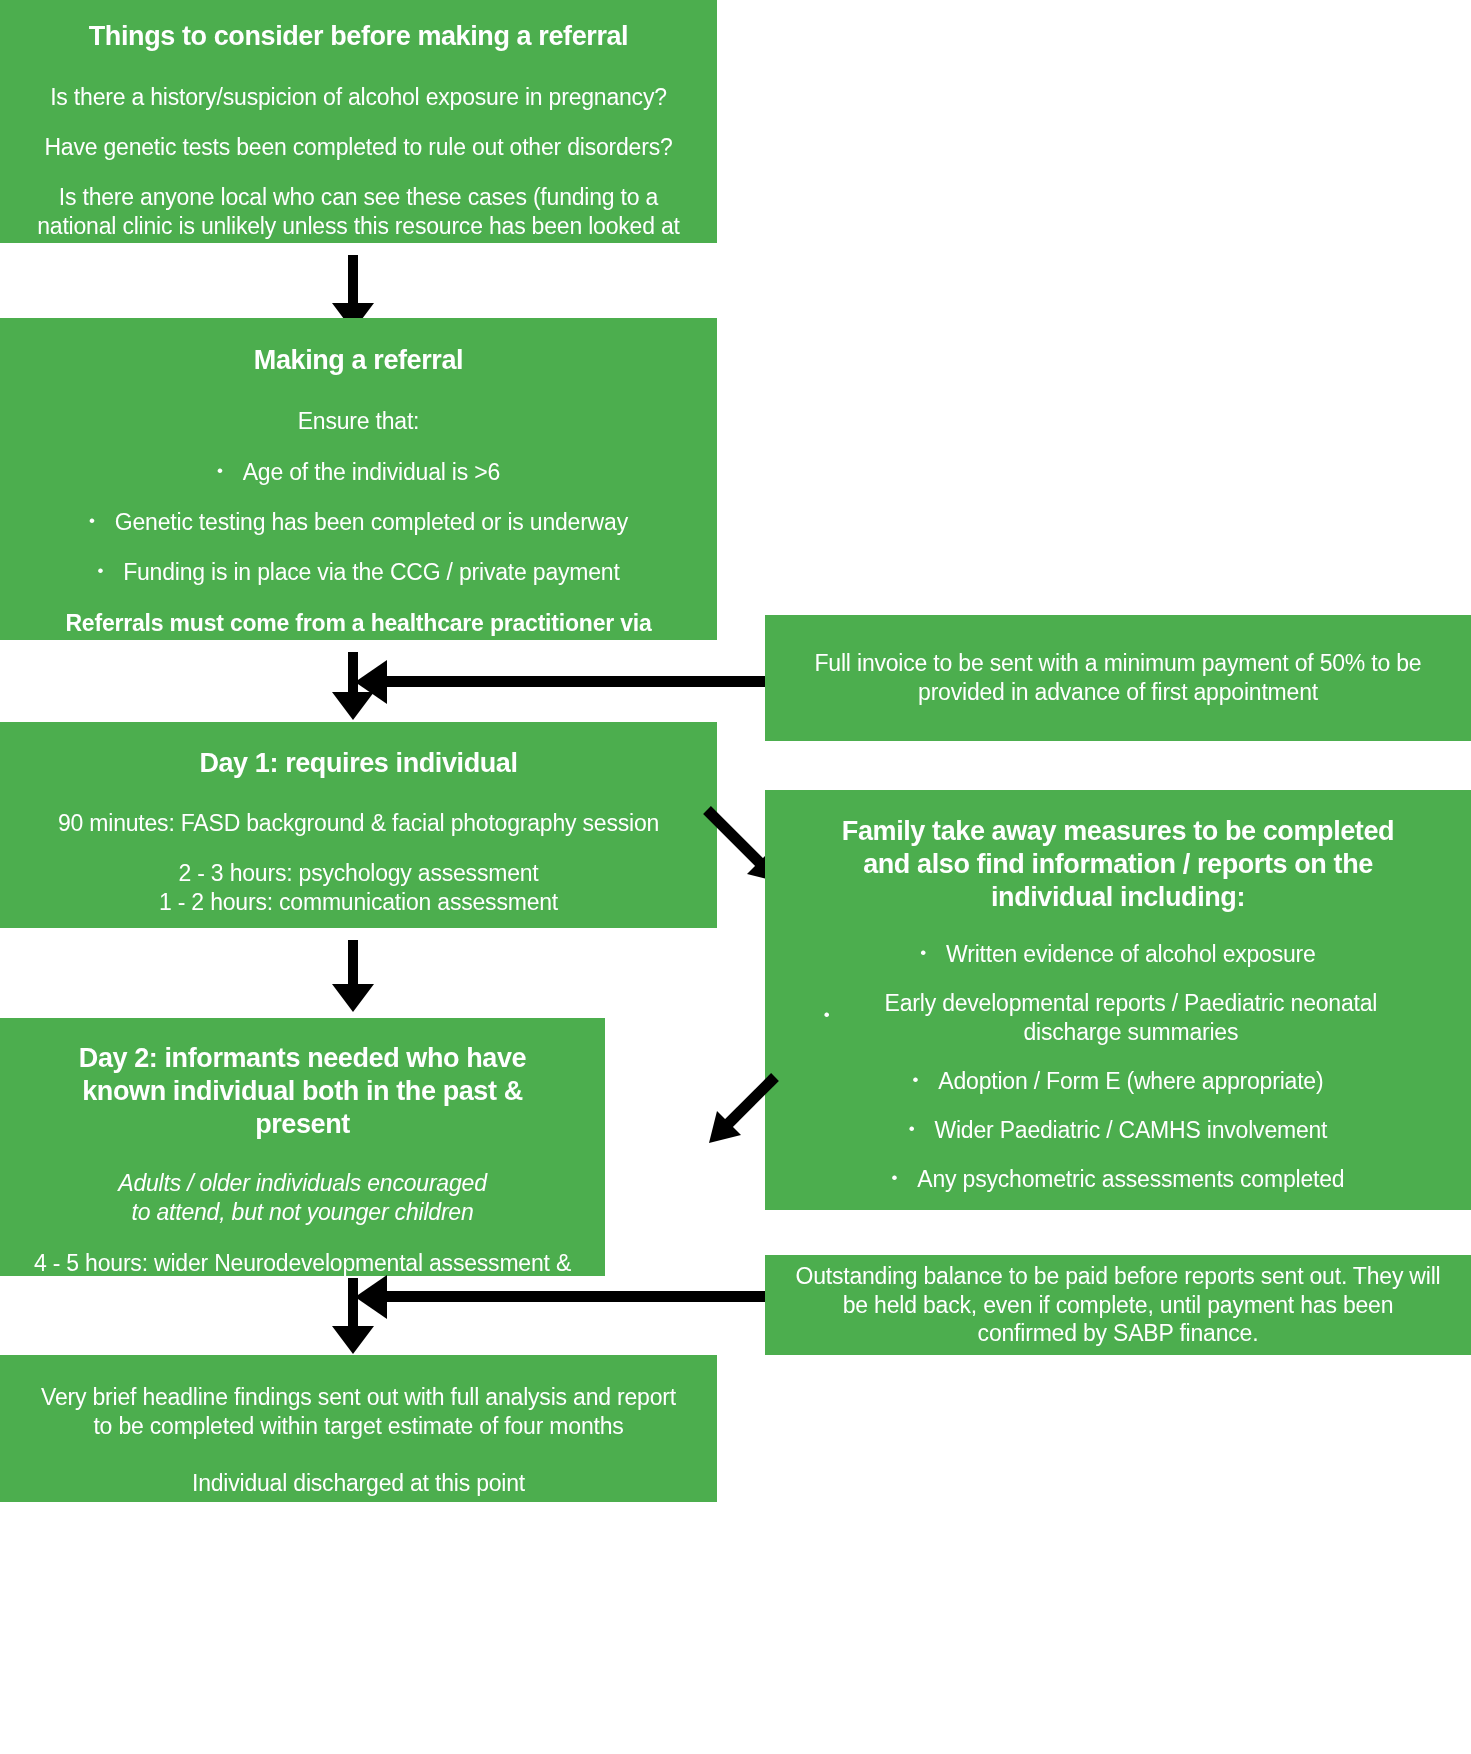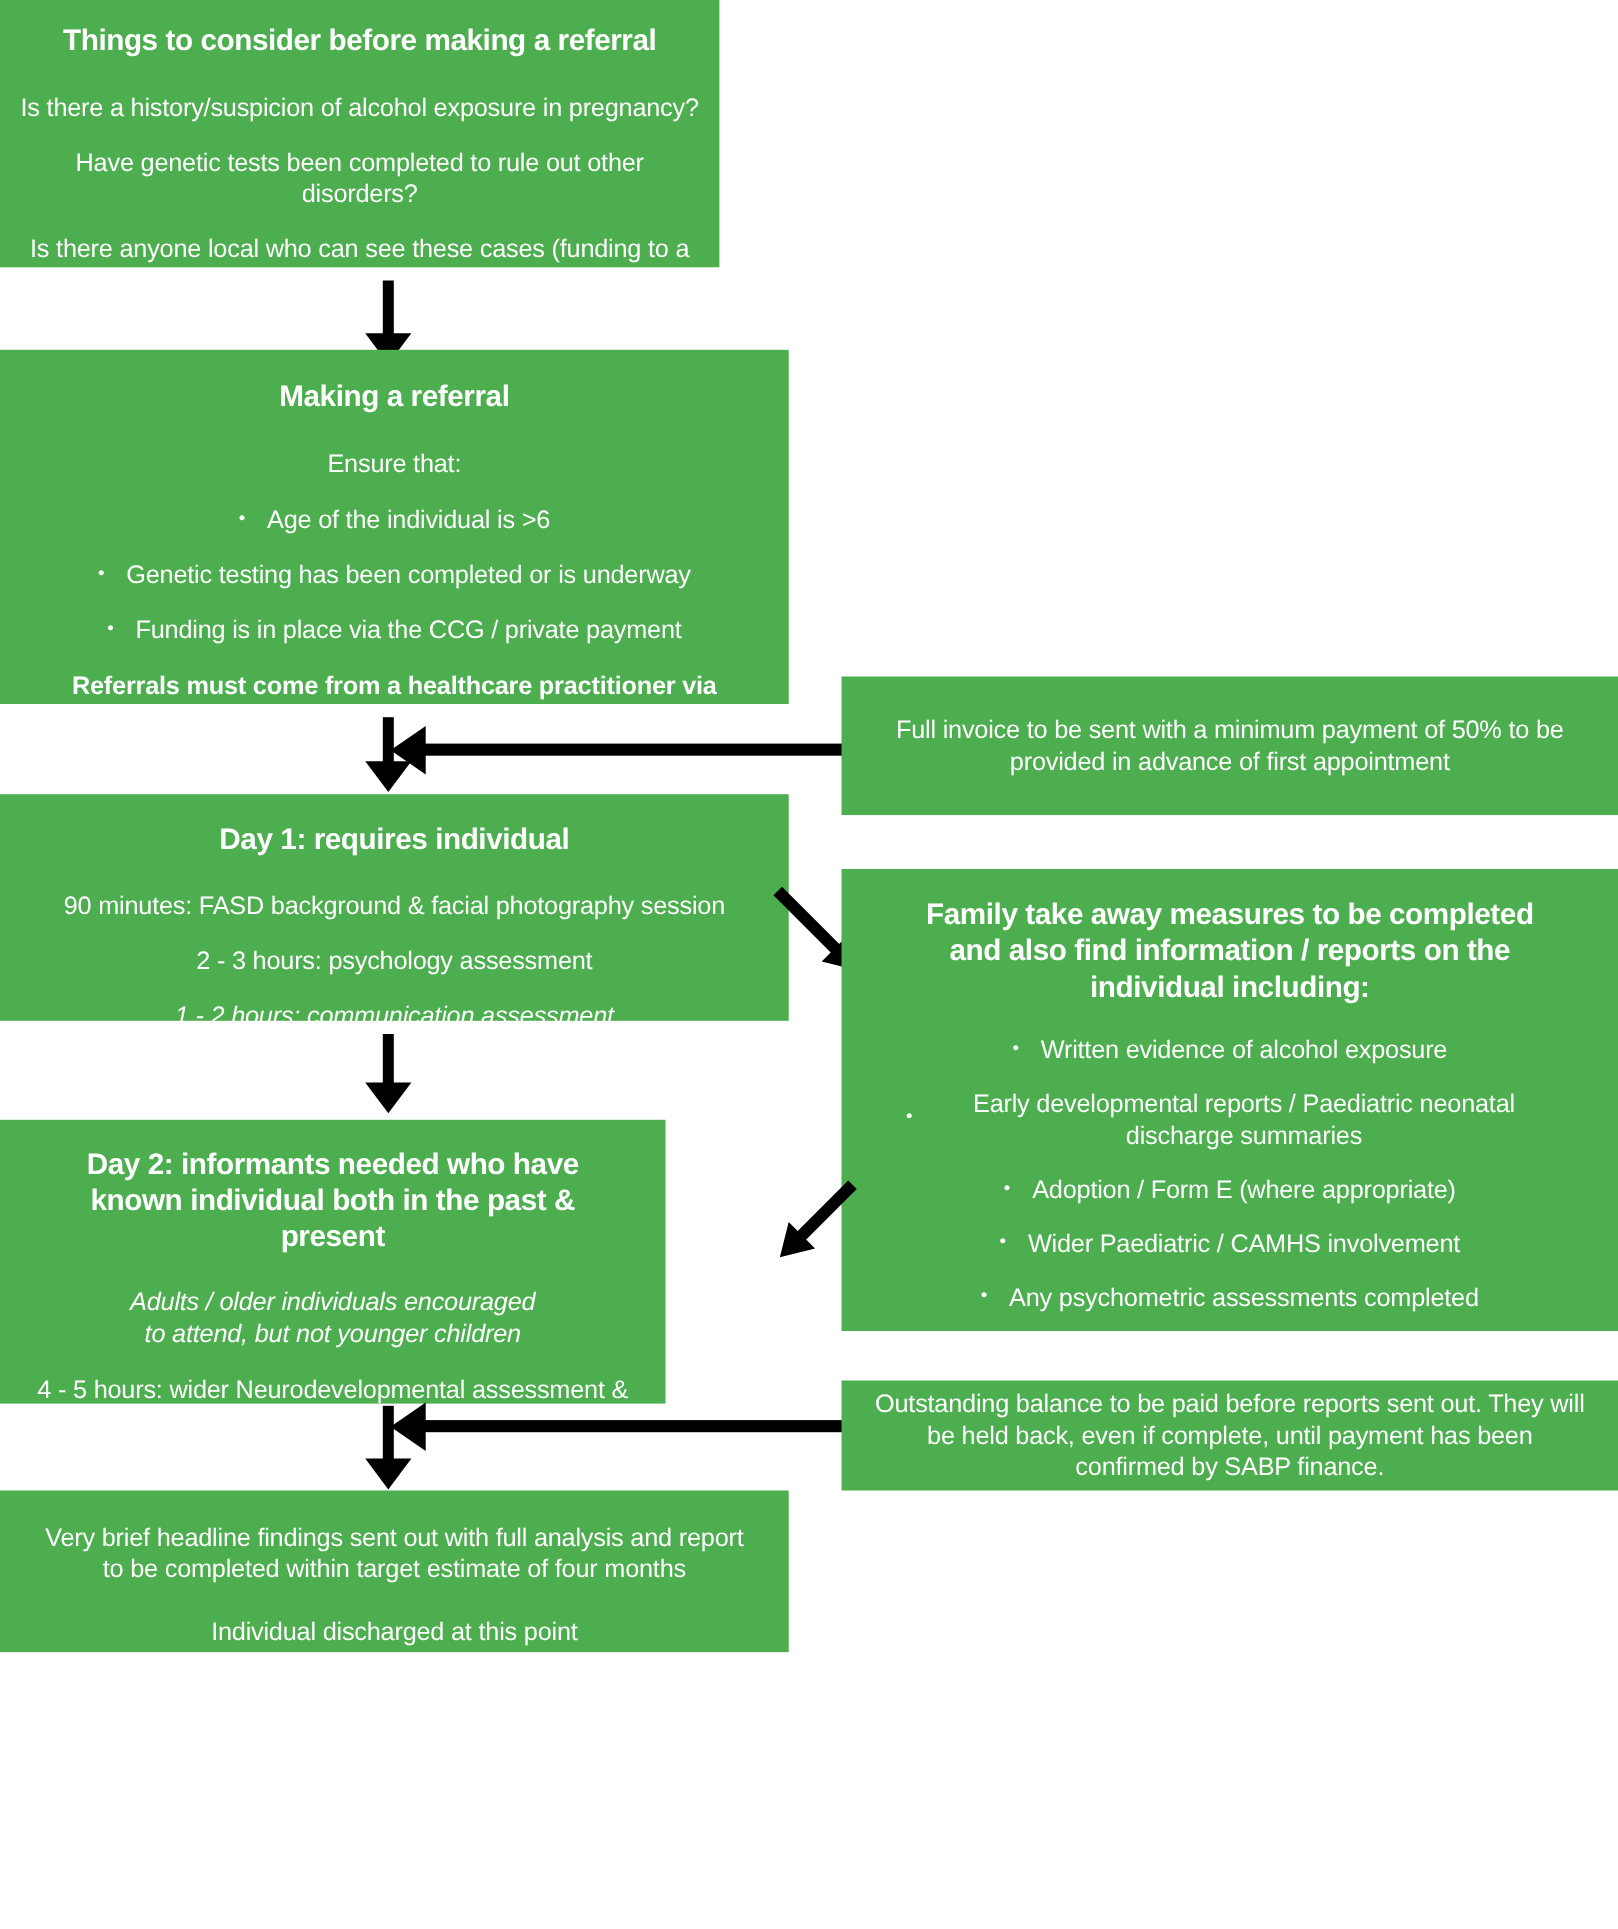--- a/index.html
+++ b/index.html
@@ -102,21 +102,21 @@
     position: absolute;
     width: 0; height: 0;
   }
   .arrow-diag svg { display: block; overflow: visible; }
 </style>
 </head>
 <body>
 
 <div class="canvas">
 
-  <div class="box" style="left:0px; top:0px; width:654px; height:243px; padding-top:20px;">
+  <div class="box" style="left:0px; top:0px; width:717px; height:243px; padding-top:20px;">
     <div class="h">Things to consider before making a referral</div>
     <div class="p" style="margin-top:30px;">Is there a history/suspicion of alcohol exposure in pregnancy?</div>
     <div class="p" style="margin-top:21px;">Have genetic tests been completed to rule out other disorders?</div>
     <div class="p" style="margin-top:21px;">Is there anyone local who can see these cases (funding to a national clinic is unlikely unless this resource has been looked at first)?</div>
   </div>
 
   <div class="arrow-v" style="left:348px; top:255px; height:50px;"></div>
 
   <div class="box" style="left:0px; top:318px; width:717px; height:322px; padding-top:26px;">
     <div class="h">Making a referral</div>
@@ -140,21 +140,21 @@
   <div class="arrow-h" style="left:385px; top:676px; width:382px;"></div>
 
   <div class="box" style="left:765px; top:615px; width:706px; height:126px; display:flex; align-items:center; justify-content:center; padding:0 30px;">
     <div class="p">Full invoice to be sent with a minimum payment of 50% to be provided in advance of first appointment</div>
   </div>
 
   <div class="box" style="left:0px; top:722px; width:717px; height:206px; padding-top:25px;">
     <div class="h">Day 1: requires individual</div>
     <div class="p" style="margin-top:29px;">90 minutes: FASD background &amp; facial photography session</div>
     <div class="p" style="margin-top:21px;">2 - 3 hours: psychology assessment</div>
-    <div class="p" style="margin-top:21px;font-style:italic;">1 - 2 hours: communication assessment</div>
+    <div class="p" style="">1 - 2 hours: communication assessment</div>
   </div>
 
   <div class="arrow-diag" style="left:705px; top:808px;">
     <svg width="90" height="90" viewBox="0 0 90 90" aria-hidden="true">
       <line x1="2" y1="2" x2="55" y2="55" stroke="#000000" stroke-width="11"></line>
       <polygon points="74,74 42,66 66,42" fill="#000000"></polygon>
     </svg>
   </div>
 
   <div class="box" style="left:765px; top:790px; width:706px; height:420px; padding-top:25px;">

